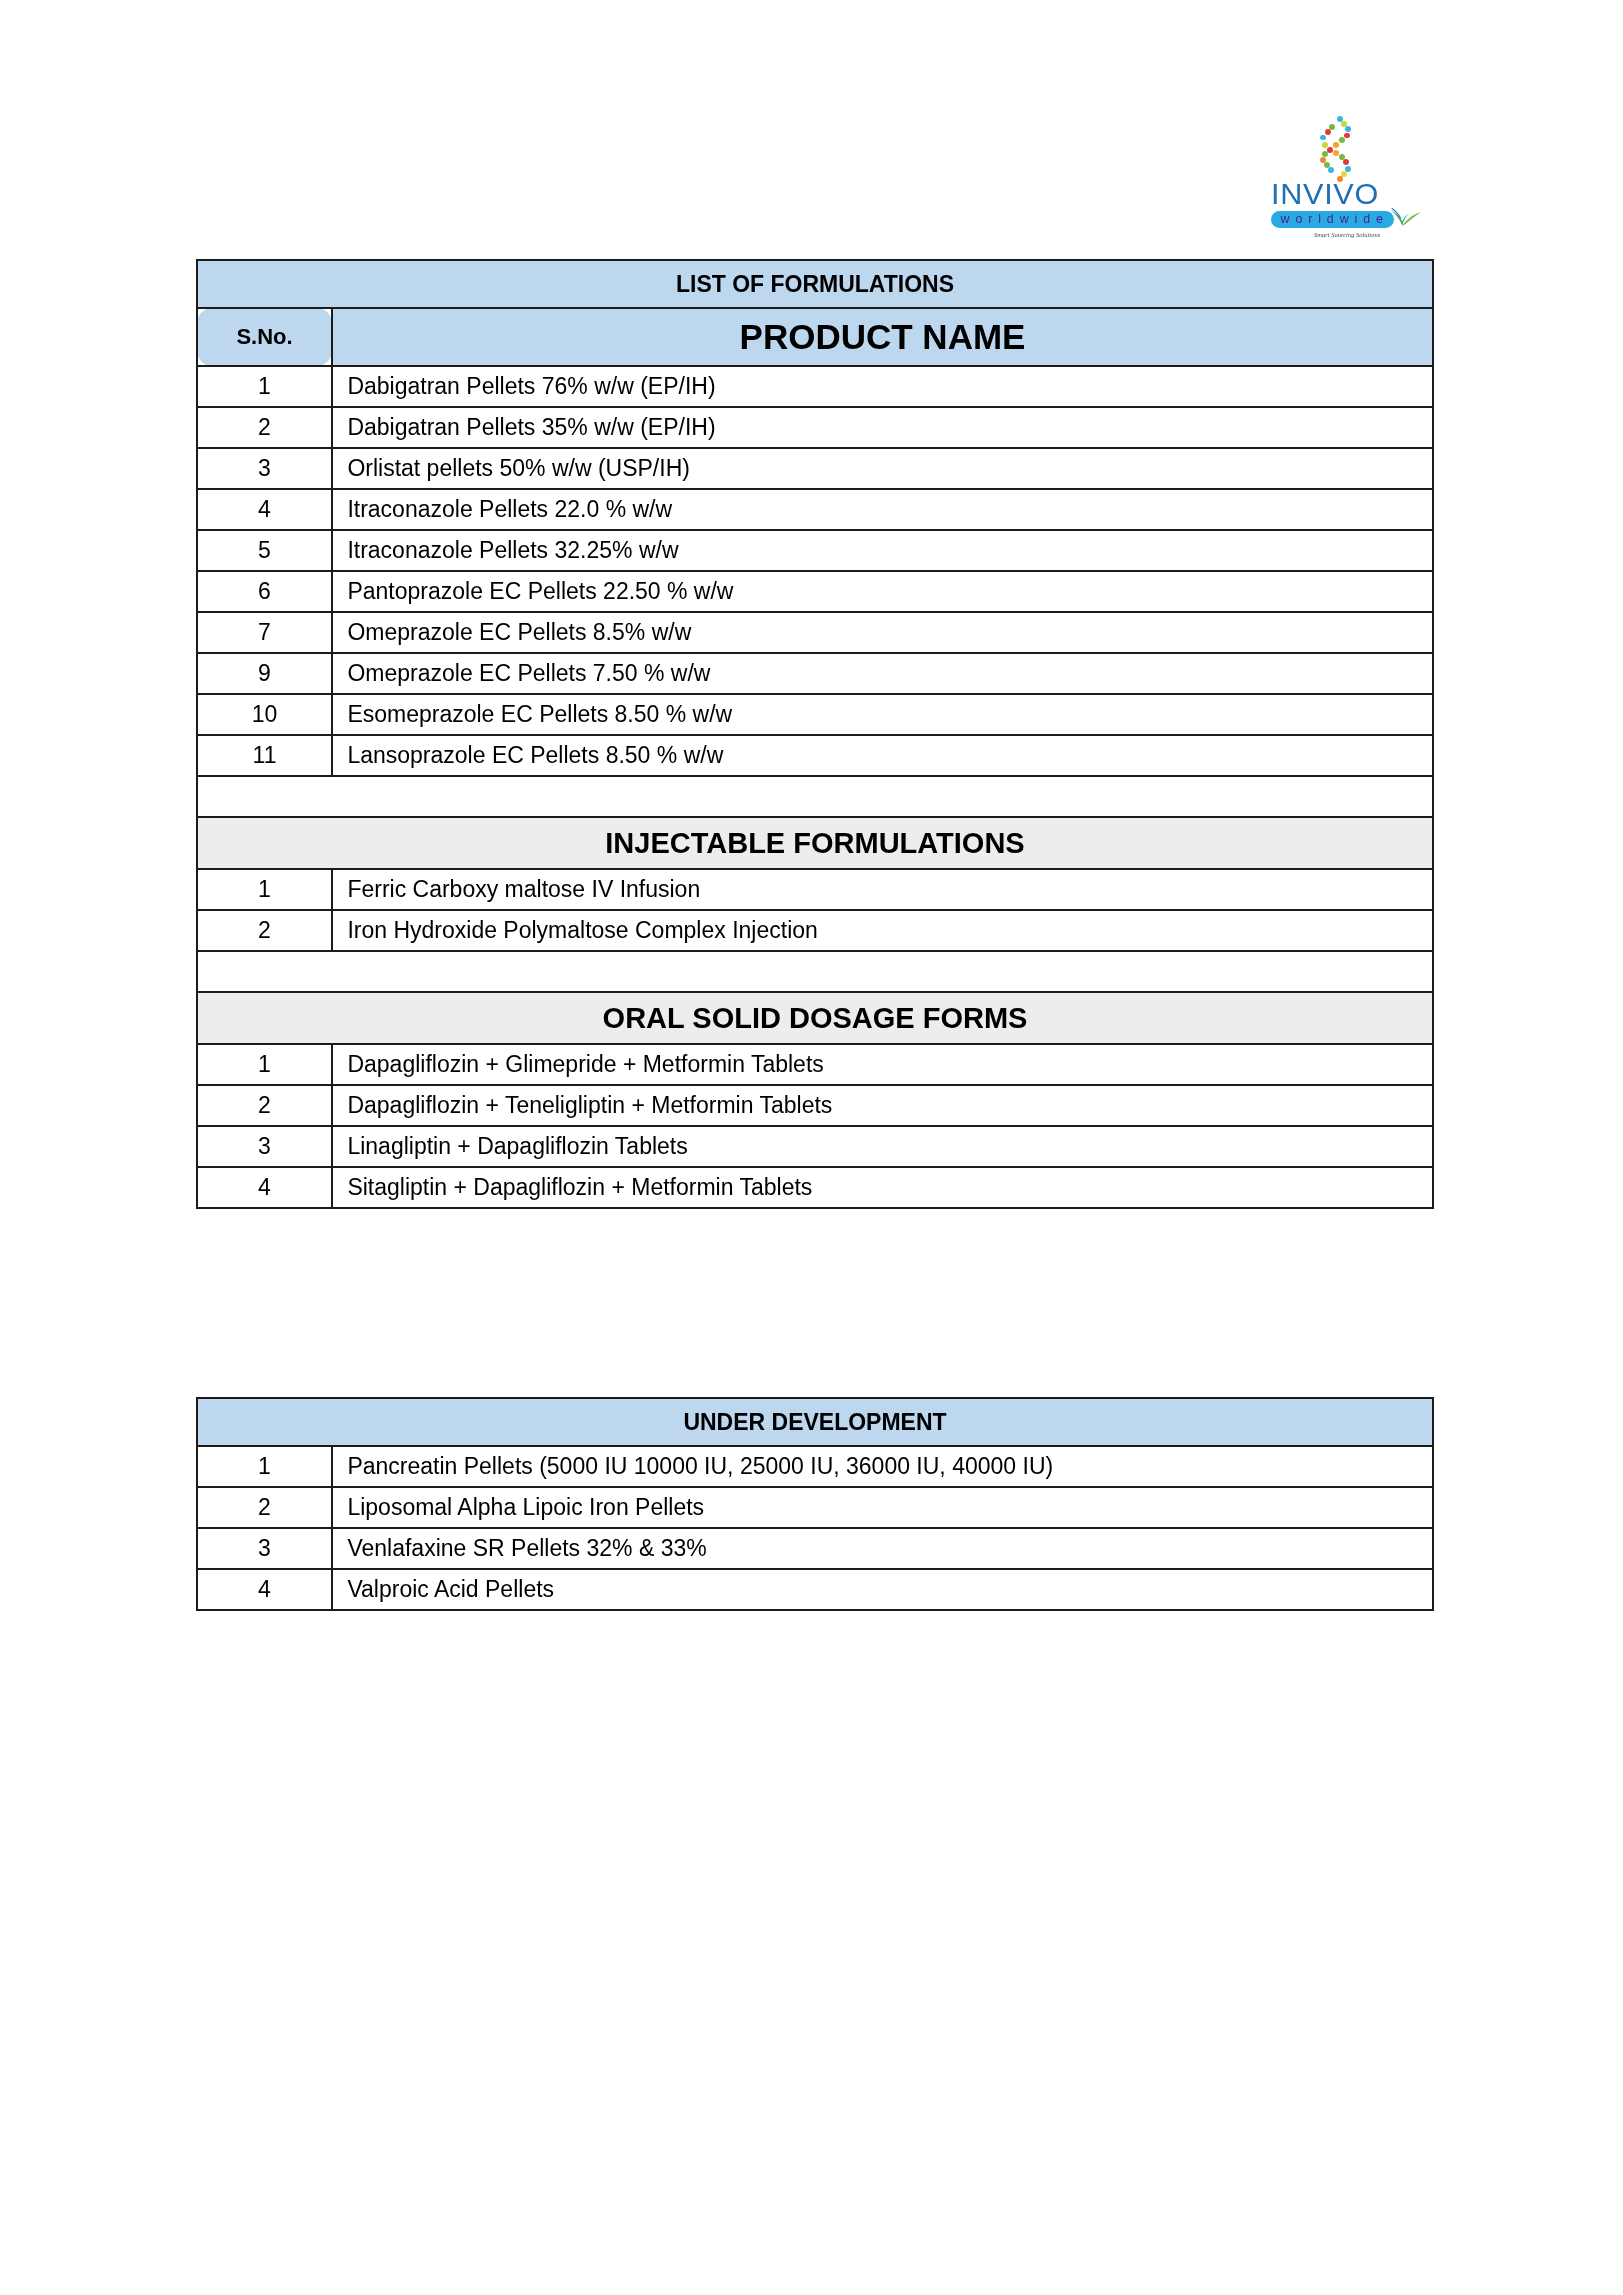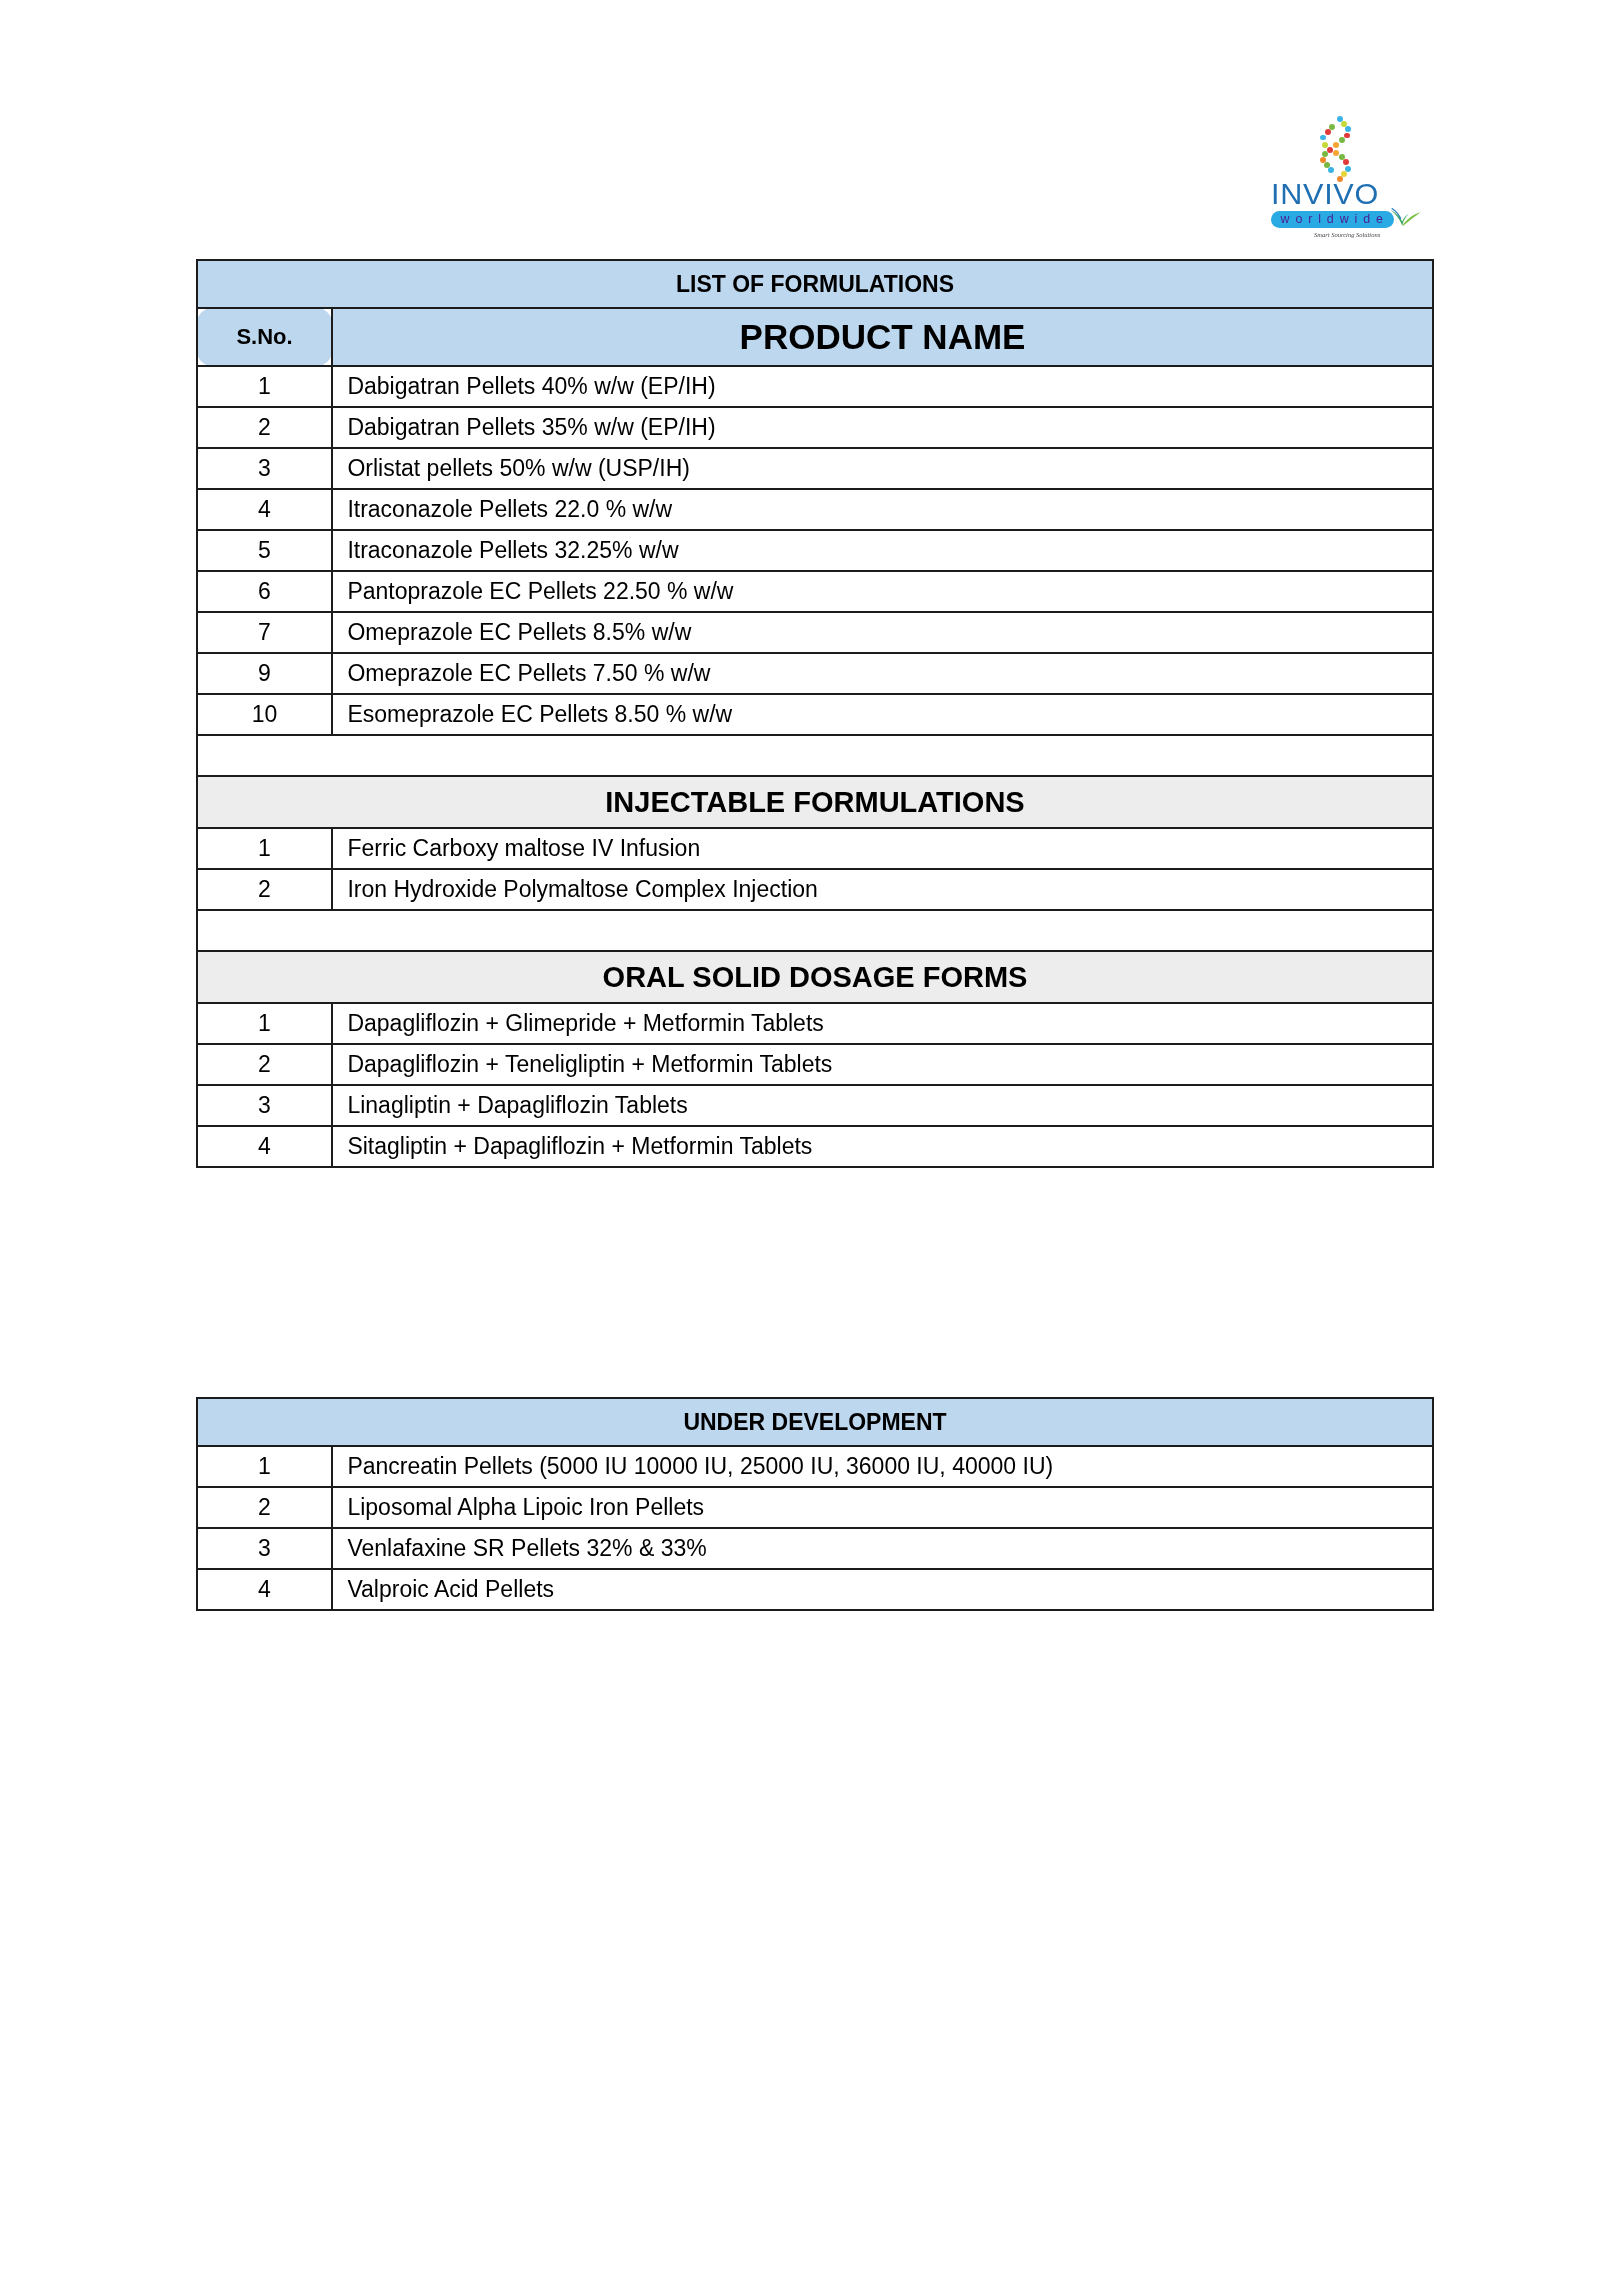--- a/index.html
+++ b/index.html
@@ -87,21 +87,21 @@
   <tbody id="main-body">
     <tr class="row-title">
       <td colspan="2">LIST OF FORMULATIONS</td>
     </tr>
     <tr class="row-head">
       <td class="sno">S.No.</td>
       <td class="name">PRODUCT NAME</td>
     </tr>
       <tr class="row-item">
         <td class="sno">1</td>
-        <td class="name">Dabigatran Pellets 40% w/w (EP/IH)</td>
+        <td class="name">Dabigatran Pellets 76% w/w (EP/IH)</td>
       </tr>
       <tr class="row-item">
         <td class="sno">2</td>
         <td class="name">Dabigatran Pellets 35% w/w (EP/IH)</td>
       </tr>
       <tr class="row-item">
         <td class="sno">3</td>
         <td class="name">Orlistat pellets 50% w/w (USP/IH)</td>
       </tr>
       <tr class="row-item">
@@ -120,20 +120,24 @@
         <td class="sno">7</td>
         <td class="name">Omeprazole EC Pellets 8.5% w/w</td>
       </tr>
       <tr class="row-item">
         <td class="sno">9</td>
         <td class="name">Omeprazole EC Pellets 7.50 % w/w</td>
       </tr>
       <tr class="row-item">
         <td class="sno">10</td>
         <td class="name">Esomeprazole EC Pellets 8.50 % w/w</td>
+      </tr>
+      <tr class="row-item">
+        <td class="sno">11</td>
+        <td class="name">Lansoprazole EC Pellets 8.50 % w/w</td>
       </tr>
       <tr class="row-blank">
         <td colspan="2"></td>
       </tr>
       <tr class="row-section">
         <td colspan="2">INJECTABLE FORMULATIONS</td>
       </tr>
       <tr class="row-item">
         <td class="sno">1</td>
         <td class="name">Ferric Carboxy maltose IV Infusion</td>

